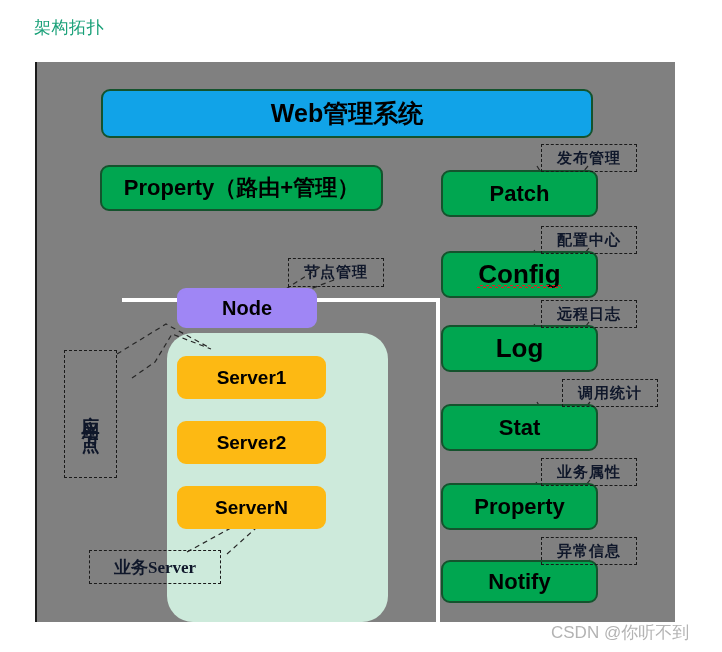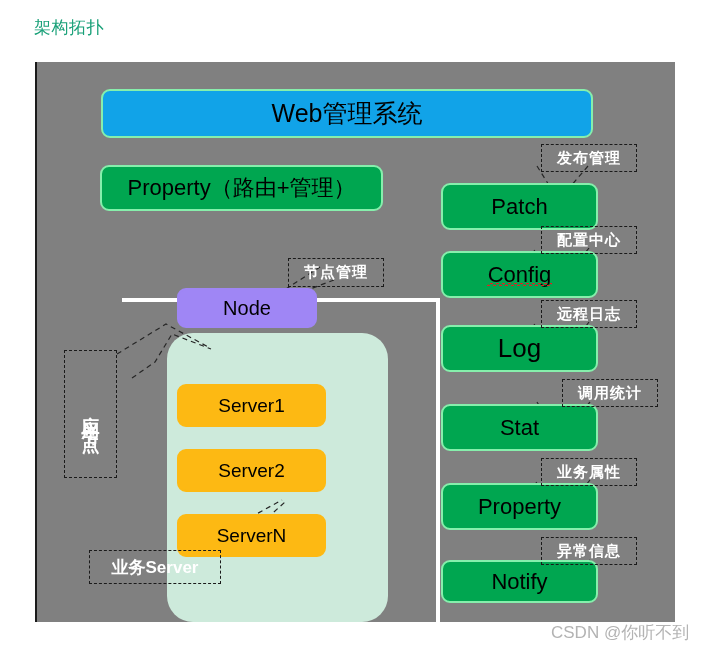--- a/index.html
+++ b/index.html
@@ -37,31 +37,32 @@
     width: 638px;
     height: 560px;
     background: #808080;
     border-left: 2px solid #1b1b1b;
   }
   
   .node {
     position: absolute;
     box-sizing: border-box;
     border-radius: 9px;
-    border: 2px solid #86efac;
+    border: 2px solid #14532d;
     display: flex;
     align-items: center;
     justify-content: center;
     color: #000000;
     font-family: "Liberation Sans", sans-serif;
     white-space: nowrap;
+    font-weight: bold;
   }
   .node.blue   { background: #11a3e8; }
   .node.green  { background: #00a650; }
-  .node.orange { background: #fdb913; border-color: #fdb913; margin-top: 28px; }
+  .node.orange { background: #fdb913; border-color: #fdb913; }
   .node.purple { background: #9f86f5; border-color: #9f86f5; }
 
   
   #app-node-container {
     position: absolute;
     left: 130px;
     top: 271px;
     width: 221px;
     height: 289px;
     background: #cdeadb;
@@ -82,22 +83,22 @@
     top: 236px;
     width: 4px;
     height: 347px;
     background: #ffffff;
   }
   
   .callout {
     position: absolute;
     box-sizing: border-box;
     border: 1px dashed #1a1a1a;
-    color: #ffffff;
-    font-family: Liberation Sans, sans-serif;
+    color: #0f172a;
+    font-family: Liberation Serif, serif;
     font-size: 15px;
     font-weight: 700;
     display: flex;
     align-items: center;
     justify-content: center;
     white-space: nowrap;
     letter-spacing: 1px;
   }
   .callout.vertical {
     writing-mode: vertical-rl;
@@ -208,25 +209,25 @@
     </div>
 
     <div class="node orange" style="left:140px; top:359px; width:149px; height:43px; font-size:19px;">
       <span>Server2</span>
     </div>
 
     <div class="node orange" style="left:140px; top:424px; width:149px; height:43px; font-size:19px;">
       <span>ServerN</span>
     </div>
 
-    <div class="node green" style="left:404px; top:108px; width:157px; height:47px; font-size:22px;margin-top:13px;">
+    <div class="node green" style="left:404px; top:108px; width:157px; height:47px; font-size:22px;">
       <span>Patch</span>
     </div>
 
-    <div class="node green" style="left:404px; top:189px; width:157px; height:47px; font-size:22px;">
+    <div class="node green" style="left:404px; top:189px; width:157px; height:47px; font-size:26px;">
       <span class="spell">Config</span>
     </div>
 
     <div class="node green" style="left:404px; top:263px; width:157px; height:47px; font-size:26px;">
       <span>Log</span>
     </div>
 
     <div class="node green" style="left:404px; top:342px; width:157px; height:47px; font-size:22px;">
       <span>Stat</span>
     </div>

